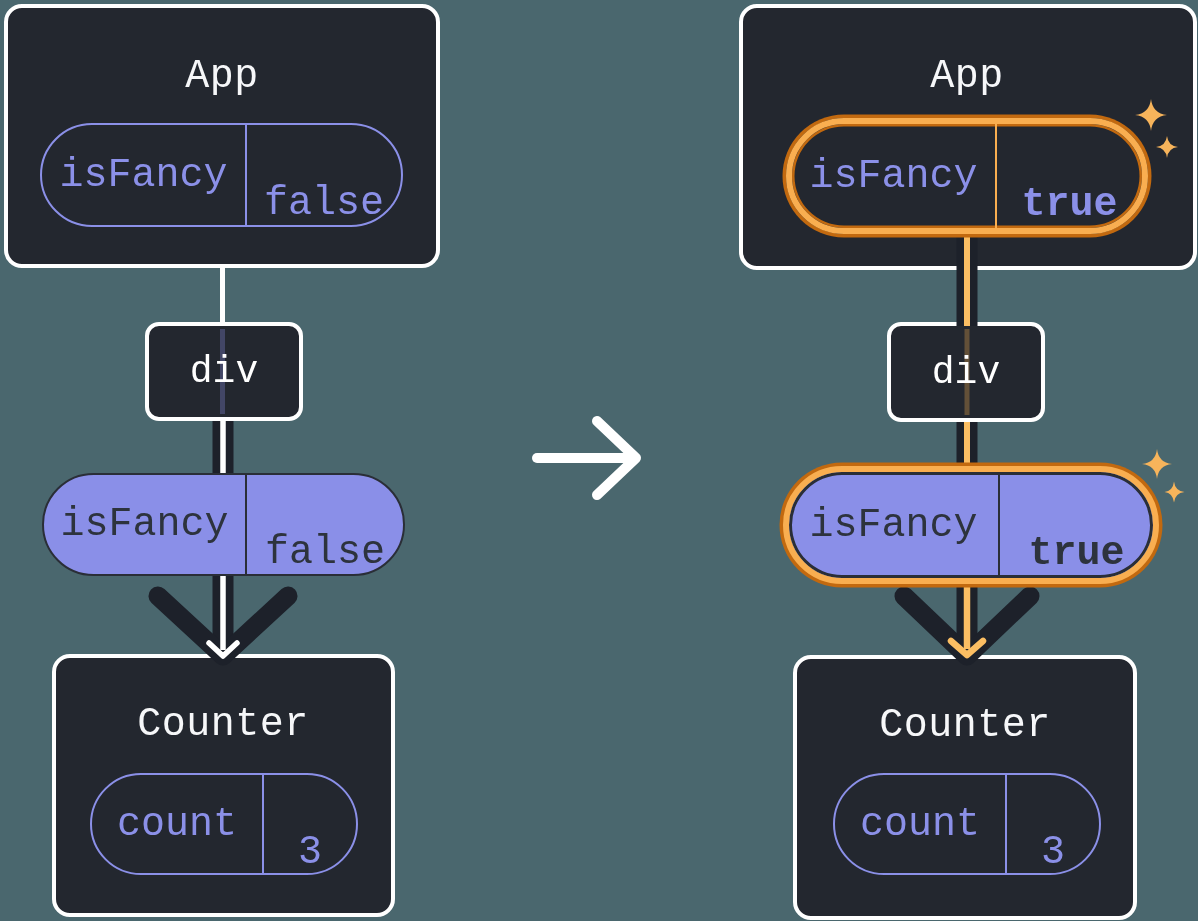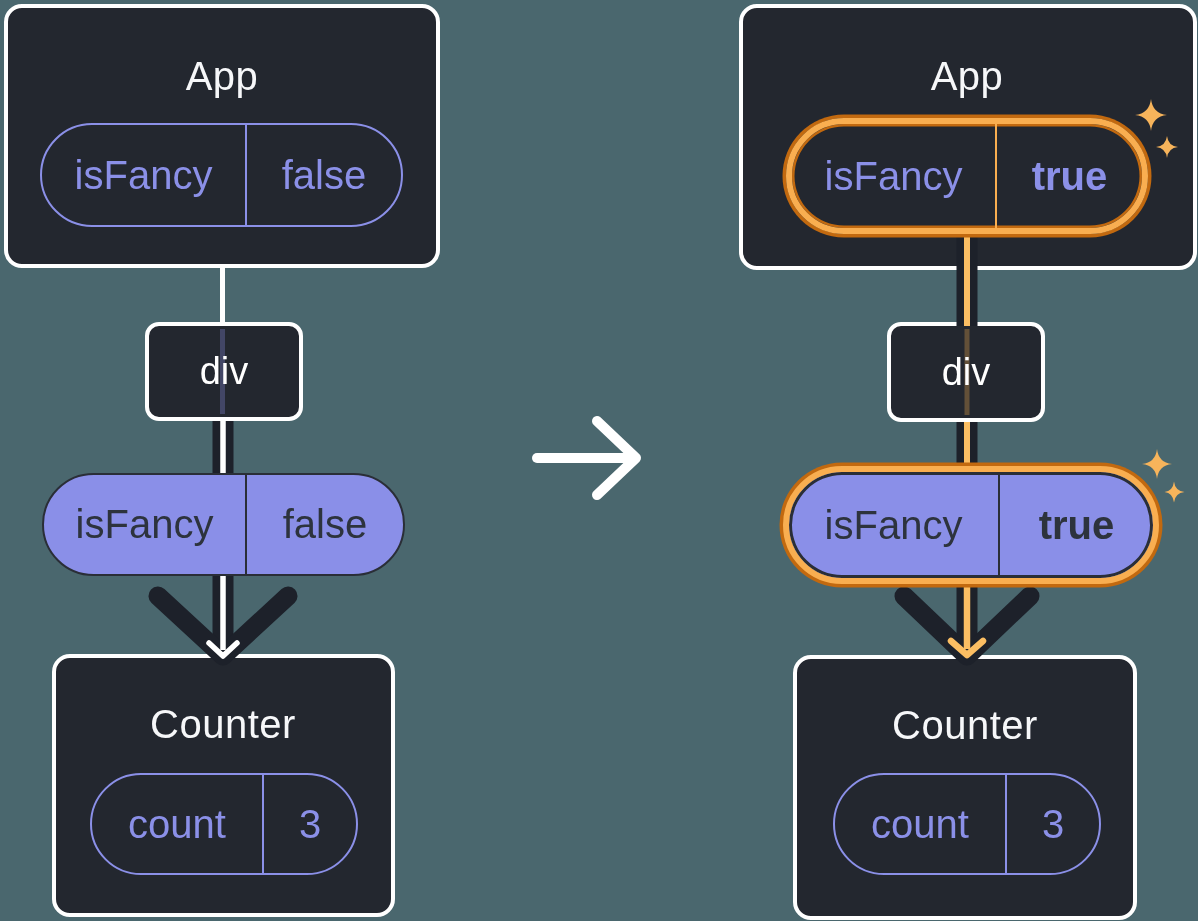--- a/index.html
+++ b/index.html
@@ -4,21 +4,21 @@
 <style>
   :root{
     --background:#4A676E; --panel:#23272F; --purple:#8B90E8; --purpleFill:#8A8FE8;
     --darkInk:#1D212A; --orangeDark:#C2690F; --orangeLight:#F9AE50; --orangeLine:#FBBE63;
     --sparkle:#F7B45B; --white:#FFFFFF; --inkOnPurple:#2D333D; --pillEdge:#2A2E37;
   }
   html,body{margin:0;padding:0;background:var(--background);}
   #stage{
     position:relative; width:1198px; height:921px; overflow:hidden;
     background:var(--background);
-    font-family:Liberation Sans, sans-serif;
+    font-family:Liberation Mono, monospace;
   }
   .box{position:absolute; background:var(--panel); border:4px solid var(--white); box-sizing:border-box; z-index:1;}
   .box.big{border-radius:18px;}
   .box.small{border-radius:14px;}
   .overlay{position:absolute; left:0; top:0; z-index:2; pointer-events:none;}
   .overlay line,.overlay polyline{fill:none;}
   .s-white{stroke:var(--white);}
   .s-dark{stroke:var(--darkInk);}
   .s-orange{stroke:var(--orangeLine);}
   .s-faintpurple{stroke:rgba(139,144,232,0.30);}
@@ -32,21 +32,21 @@
   .divlabel{
     position:absolute; z-index:3; display:flex; align-items:center; justify-content:center;
     color:#ffffff; font-size:38px; font-weight:500;
   }
   .pill{
     position:absolute; z-index:3; display:flex; border-radius:999px;
     box-sizing:border-box; font-size:40px; overflow:hidden;
   }
   .cell{display:flex; align-items:center; justify-content:center; height:100%; box-sizing:border-box;}
   .cell.k{flex:0 0 auto;}
-  .cell.v{flex:1 1 auto;}
+  .cell.v{flex:1 1 auto;margin-top:28px;}
   .pill.outline{border:2.5px solid var(--purple); color:var(--purple);}
   .pill.outline .k{border-right:2px solid var(--purple);}
   .pill.filled{background:var(--purpleFill); border:2.5px solid var(--pillEdge); color:var(--inkOnPurple);}
   .pill.filled .k{border-right:2px solid var(--pillEdge);}
   .pill.fancy{
     border:6px solid var(--orangeLight); color:var(--purple);
     box-shadow:0 0 0 3.5px var(--orangeDark), inset 0 0 0 2.5px var(--orangeDark);
   }
   .pill.fancy .k{border-right:2px solid var(--orangeLight);}
   .pill.fancy .v{font-weight:bold;}

